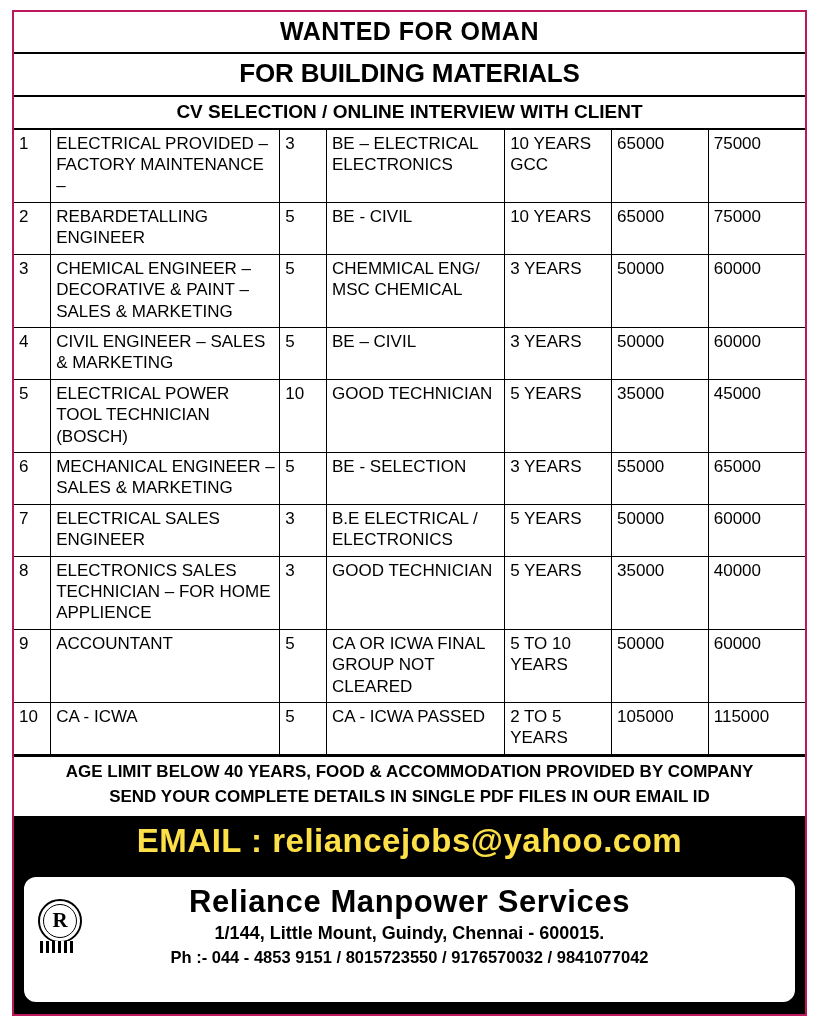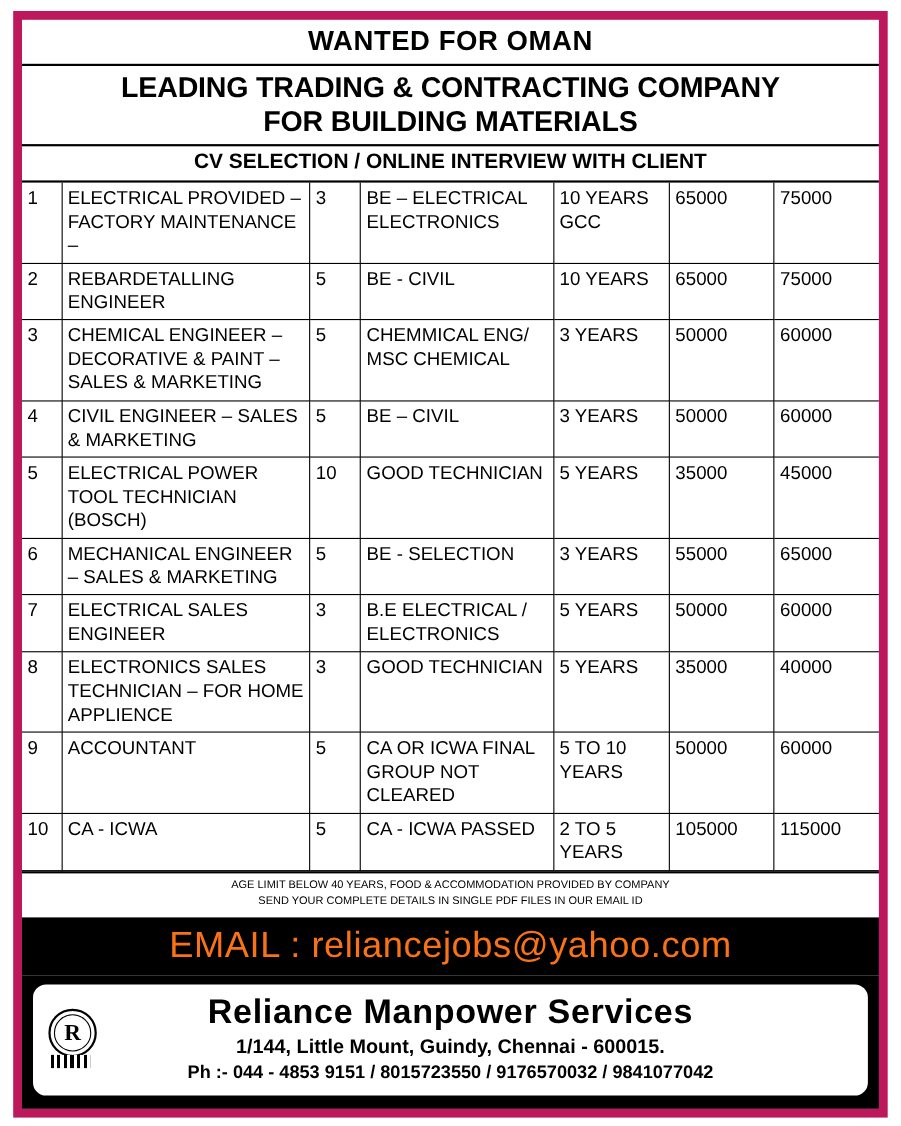--- a/index.html
+++ b/index.html
@@ -16,21 +16,21 @@
   }
   .page {
     position: relative;
     width: 819px;
     height: 1024px;
     box-sizing: border-box;
     padding: 10px 12px 8px 12px;
     background: #ffffff;
   }
   .outer-frame {
-    border: 8px solid #be185d;
+    border: 2px solid #be185d;
     box-sizing: border-box;
     width: 100%;
     height: 100%;
     display: flex;
     flex-direction: column;
   }
   .hdr {
     text-align: center;
     font-weight: bold;
     border-bottom: 2px solid #000;
@@ -72,33 +72,33 @@
   .c-post  { width: 225px; }
   .c-nos   { width: 46px; }
   .c-qual  { width: 175px; }
   .c-exp   { width: 105px; }
   .c-sal1  { width: 95px; }
   .c-sal2  { width: 95px; }
 
   .notes {
     border-top: 2px solid #000;
     text-align: center;
-    font-size: 10px;
-    font-weight: normal;
+    font-size: 17px;
+    font-weight: bold;
     padding: 4px 4px 0 4px;
     line-height: 1.35;
   }
   .notes div { padding-bottom: 2px; }
   .email-band {
     margin-top: 5px;
     background: #000;
-    color: #f97316;
+    color: #fde047;
     text-align: center;
     font-size: 33px;
-    font-weight: normal;
+    font-weight: bold;
     padding: 6px 0 9px 0;
     letter-spacing: 0.5px;
   }
   .footer-wrap {
     background: #000;
     padding: 6px 8px 10px 8px;
     flex: 1 1 auto;
   }
   .footer-box {
     background: #fff;
@@ -166,21 +166,20 @@
 </style>
 </head>
 <body>
 
 <div class="page">
   <div class="outer-frame">
 
     <div class="hdr hdr-1">WANTED FOR OMAN</div>
 
     <div class="hdr hdr-2">
-      <div>LEADING TRADING &amp; CONTRACTING COMPANY</div>
       <div>FOR BUILDING MATERIALS</div>
     </div>
 
     <div class="hdr hdr-3">CV SELECTION / ONLINE INTERVIEW WITH CLIENT</div>
 
     <table class="jobs">
       <colgroup>
         <col class="c-sl">
           <col class="c-post">
           <col class="c-nos">

